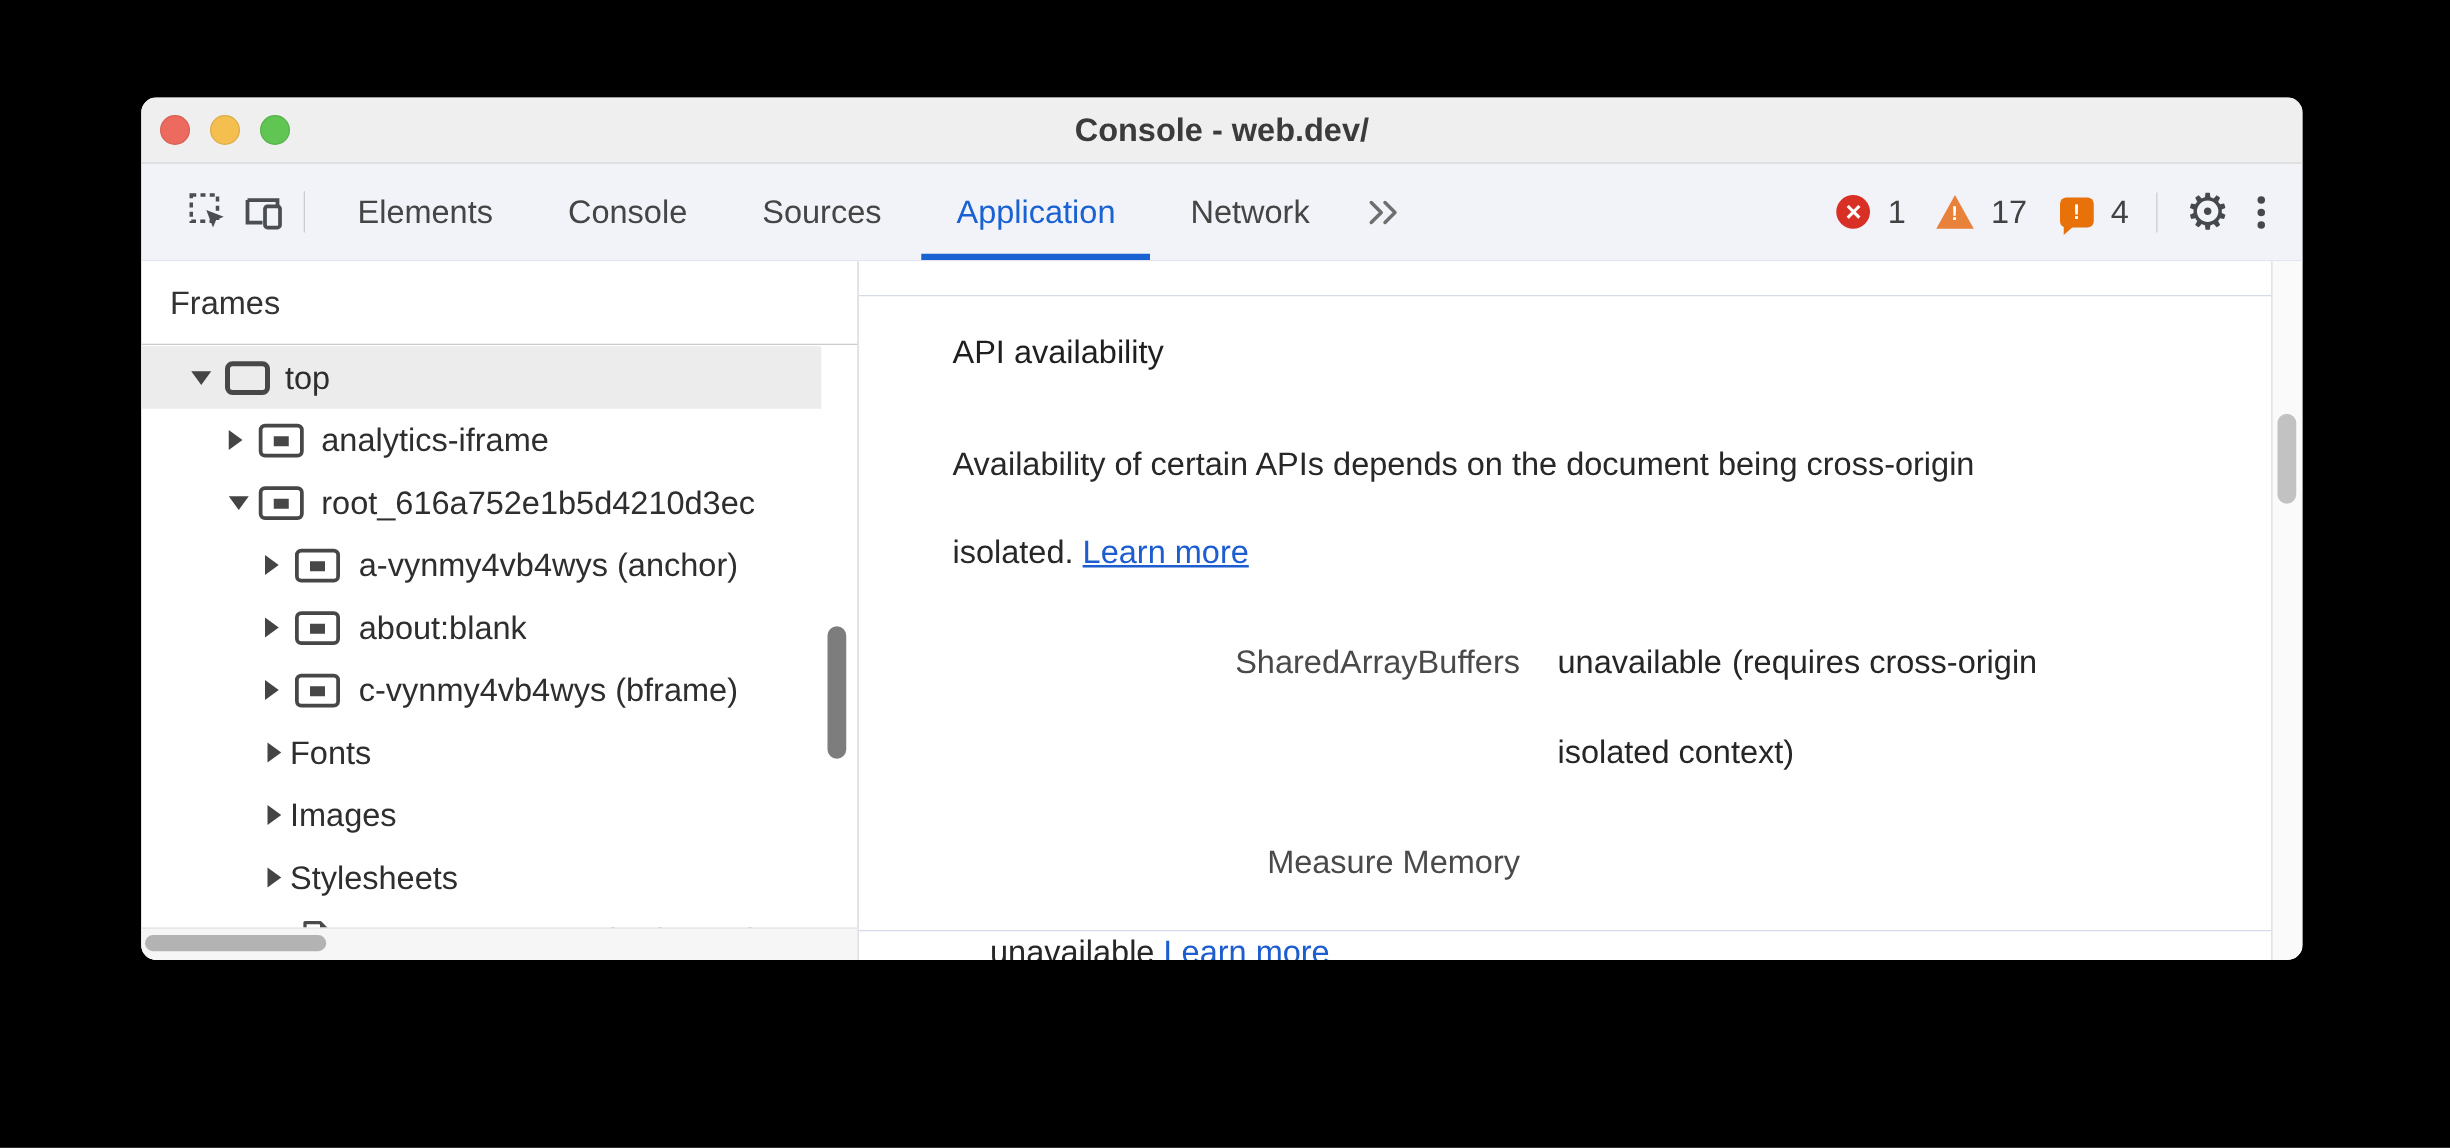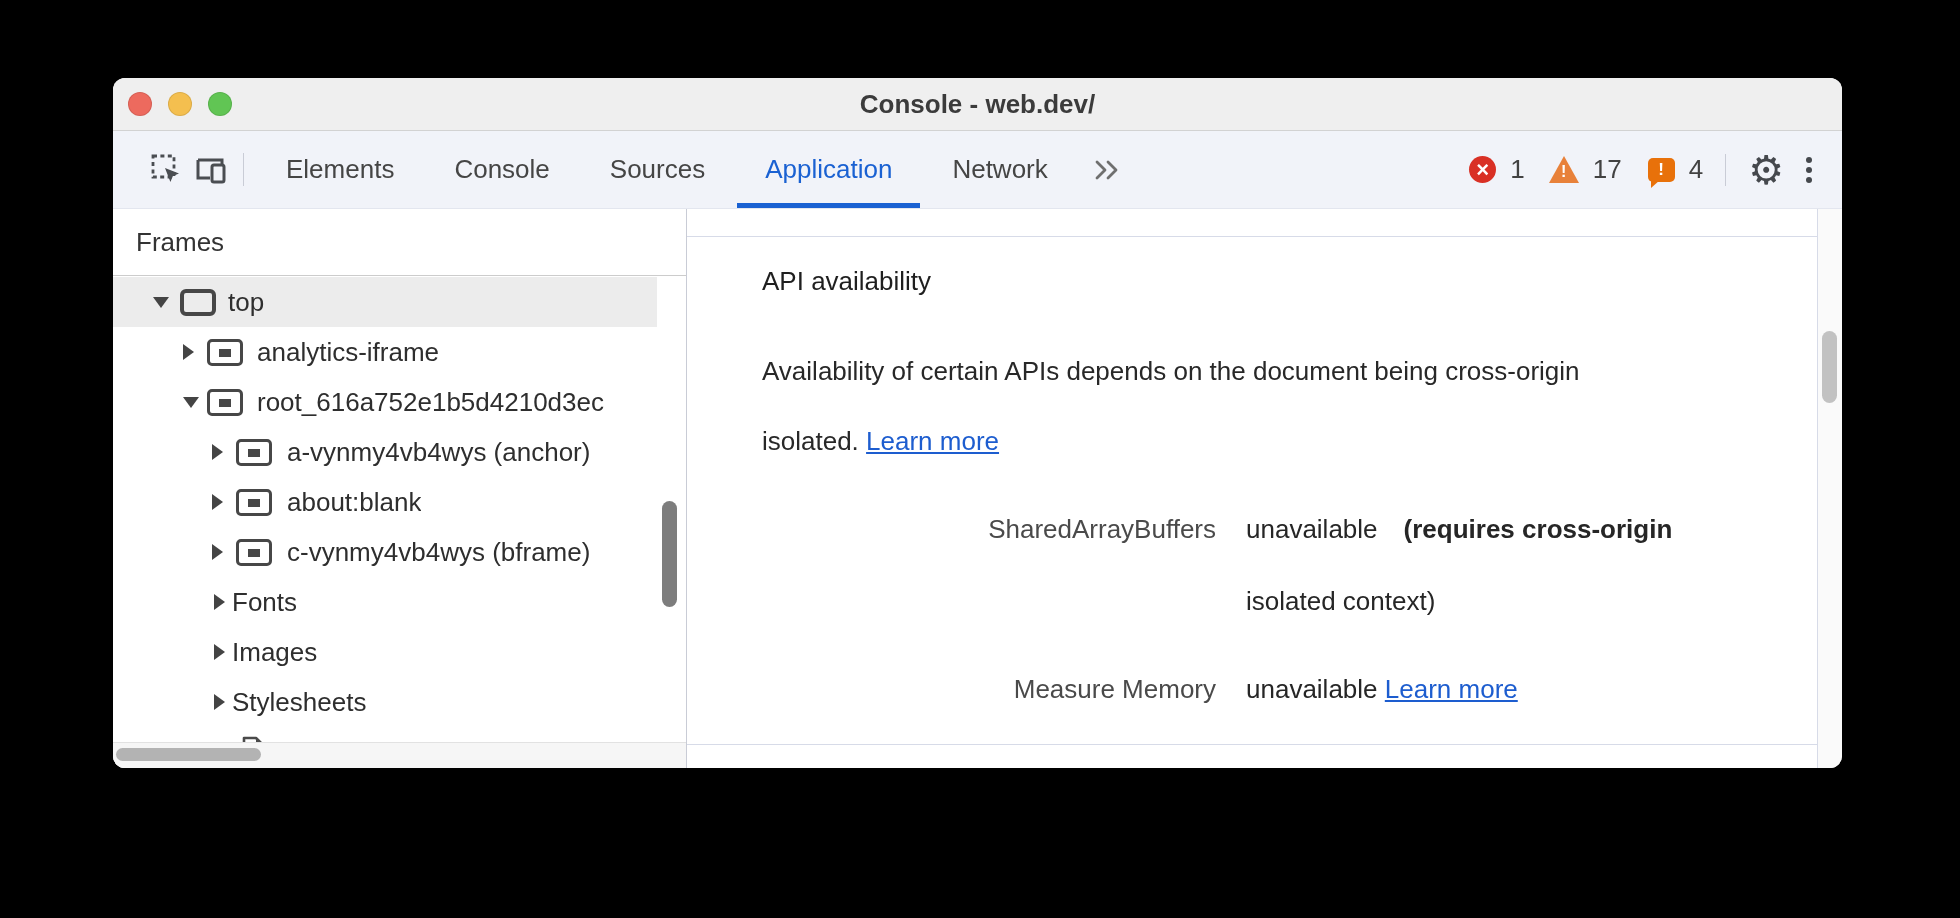--- a/index.html
+++ b/index.html
@@ -78,24 +78,24 @@
 
   
   .main{flex:1;position:relative;background:#fff;overflow:hidden;}
   .ruletop{position:absolute;top:27px;left:0;right:0;border-top:1px solid #d7dbe8;}
   .rulebottom{position:absolute;top:535px;left:0;right:0;border-top:1px solid #d7dbe8;}
   .rheading{position:absolute;top:57px;left:75px;font-size:26px;font-weight:400;color:#1f1f1f;}
   .rpara{position:absolute;top:127px;left:75px;width:1010px;font-size:26px;line-height:70px;color:#282828;}
   a.lm{color:#1d5dcf;text-decoration:underline;cursor:pointer;}
   .rtable{position:absolute;top:284px;left:75px;}
   .rrow{display:flex;line-height:72px;font-size:26px;}
-  .rrow + .rrow{margin-top:16px;}
+  .rrow + .rrow{margin-top:16px;flex-direction:column;}
   .rname{width:454px;text-align:right;color:#4a4a4a;flex:none;}
   .rval{width:440px;margin-left:30px;color:#262626;flex:none;}
-  .reason{margin-left:26px;font-weight:bold;}
+  .reason{margin-left:8px;}
 
   
   .gutter{width:24px;background:#fafafa;border-left:1px solid #d7dbe8;position:relative;flex:none;box-sizing:content-box;}
   .gthumb{position:absolute;left:4px;top:122px;width:15px;height:72px;background:#c2c2c2;border-radius:8px;}
 
   svg{display:block;}
 </style>
 </head>
 <body>
 

